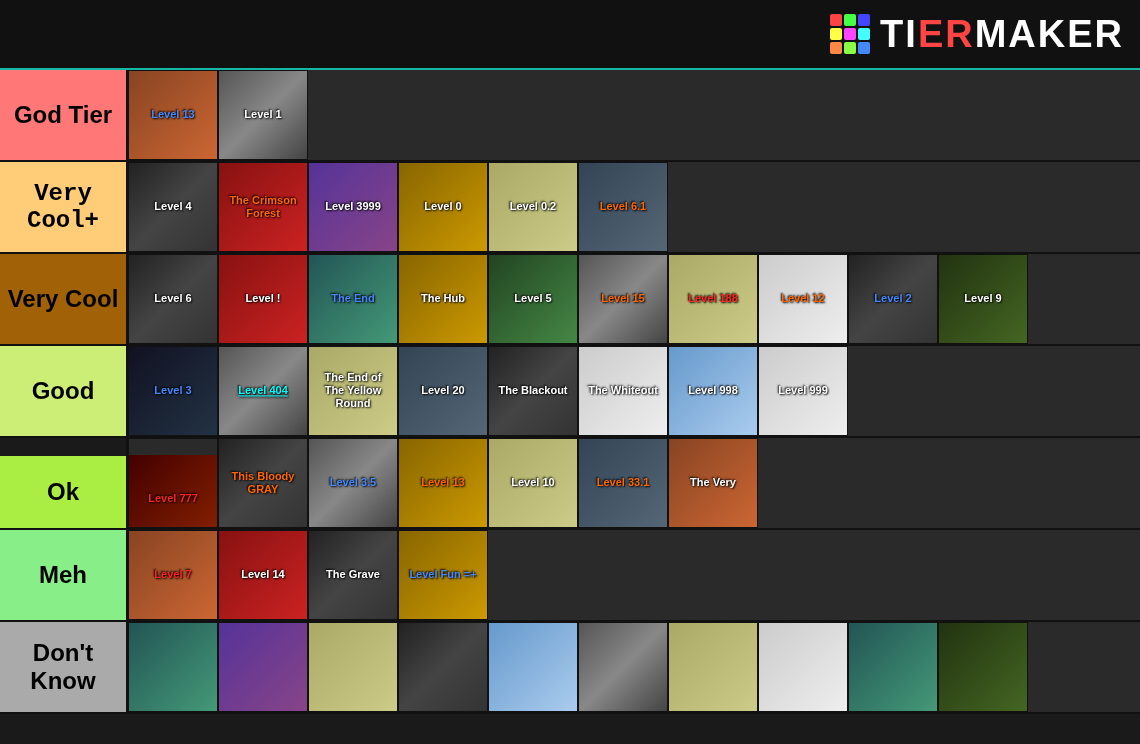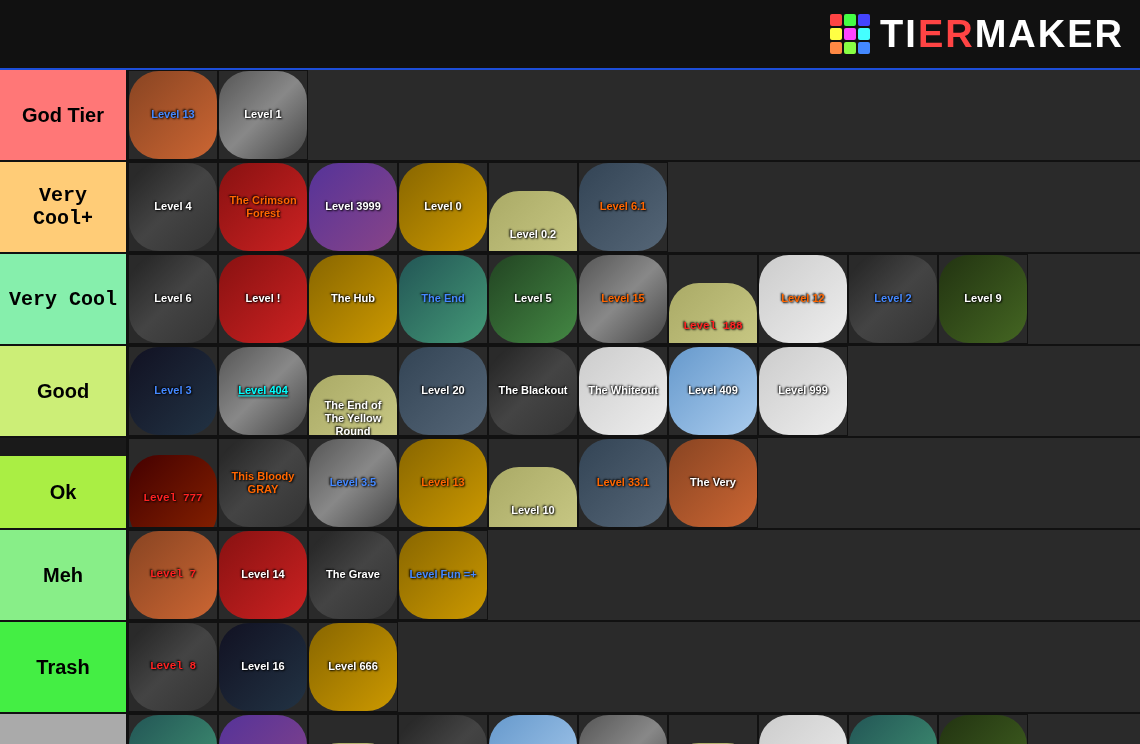--- a/index.html
+++ b/index.html
@@ -17,21 +17,21 @@
       display: flex;
       border-bottom: 2px solid #111;
       min-height: 92px;
     }
     .tier-label {
       width: 126px;
       min-width: 126px;
       display: flex;
       align-items: center;
       justify-content: center;
-      font-size: 20px;
+      font-size: 24px;
       font-weight: bold;
       color: #000;
       text-align: center;
       padding: 4px;
     }
     .tier-items {
       display: flex;
       flex-wrap: wrap;
       flex: 1;
       border-left: 2px solid #111;
@@ -45,77 +45,76 @@
       border: 1px solid #111;
       flex-shrink: 0;
     }
     .tier-item-bg {
       width: 100%;
       height: 100%;
       display: flex;
       align-items: center;
       justify-content: center;
       position: relative;
-      border-radius: 30px;
     }
     .tier-item-label {
       position: absolute;
       top: 50%;
       left: 50%;
       transform: translate(-50%, -50%);
       color: white;
       font-weight: bold;
       font-size: 11px;
       text-align: center;
       text-shadow: 1px 1px 2px #000, -1px -1px 2px #000;
       z-index: 2;
       width: 90%;
       line-height: 1.2;
     }
     .label-orange { color: #ff6600; }
-    .label-red { color: #ff2222; font-family: Liberation Mono, monospace; }
+    .label-red { color: #ff2222; }
     .label-blue { color: #4488ff; }
     .label-white { color: #ffffff; }
     .label-cyan { color: #00ffff; text-decoration: underline; }
     
     .god-tier { background: #ff7777; }
     .very-cool-plus { background: #ffcc77; font-family: Liberation Mono, monospace; }
-    .very-cool { background: #86efac; font-family: Liberation Mono, monospace; }
+    .very-cool { background: #a16207; }
     .good { background: #ccee77; }
     .ok { background: #aaee44; margin-top: 18px; }
     .meh { background: #88ee88; }
     .trash { background: #44ee44; }
     .dont-know { background: #aaaaaa; }
 
     
     .img-gray { background: linear-gradient(135deg, #555 0%, #888 50%, #444 100%); }
     .img-dark { background: linear-gradient(135deg, #222 0%, #444 50%, #333 100%); }
     .img-purple { background: linear-gradient(135deg, #553399 0%, #884488 100%); }
     .img-yellow { background: linear-gradient(135deg, #886600 0%, #cc9900 100%); }
     .img-green { background: linear-gradient(135deg, #224422 0%, #448844 100%); }
     .img-orange { background: linear-gradient(135deg, #884422 0%, #cc6633 100%); }
     .img-white { background: linear-gradient(135deg, #cccccc 0%, #eeeeee 100%); padding-left: 20px; }
     .img-red { background: linear-gradient(135deg, #881111 0%, #cc2222 100%); }
     .img-night { background: linear-gradient(135deg, #111122 0%, #223344 100%); }
-    .img-bright { background: linear-gradient(135deg, #aaaa66 0%, #cccc88 100%); margin-top: 28px; }
+    .img-bright { background: linear-gradient(135deg, #aaaa66 0%, #cccc88 100%); }
     .img-teal { background: linear-gradient(135deg, #225555 0%, #449977 100%); }
     .img-sky { background: linear-gradient(135deg, #6699cc 0%, #aaccee 100%); }
     .img-forest { background: linear-gradient(135deg, #223311 0%, #446622 100%); }
     .img-store { background: linear-gradient(135deg, #334455 0%, #556677 100%); }
     .img-neon { background: linear-gradient(135deg, #440000 0%, #882200 100%); margin-top: 16px; }
 
     
     .header {
       background: #111;
       display: flex;
       align-items: center;
       justify-content: flex-end;
       padding: 6px 16px;
       height: 70px;
-      border-bottom: 2px solid #1d4ed8;
+      border-bottom: 2px solid #14b8a6;
     }
     .logo {
       display: flex;
       align-items: center;
       gap: 10px;
     }
     .logo-grid {
       display: grid;
       grid-template-columns: repeat(3, 12px);
       grid-template-rows: repeat(3, 12px);
@@ -214,30 +213,30 @@
           <div class="tier-item-bg img-dark">
             <div class="tier-item-label label-white">Level 6</div>
           </div>
         </div>
         <div class="tier-item">
           <div class="tier-item-bg img-red">
             <div class="tier-item-label label-white">Level !</div>
           </div>
         </div>
         <div class="tier-item">
+          <div class="tier-item-bg img-teal">
+            <div class="tier-item-label label-blue">The End</div>
+          </div>
+        </div>
+        <div class="tier-item">
           <div class="tier-item-bg img-yellow">
             <div class="tier-item-label label-white">The Hub</div>
           </div>
         </div>
         <div class="tier-item">
-          <div class="tier-item-bg img-teal">
-            <div class="tier-item-label label-blue">The End</div>
-          </div>
-        </div>
-        <div class="tier-item">
           <div class="tier-item-bg img-green">
             <div class="tier-item-label label-white">Level 5</div>
           </div>
         </div>
         <div class="tier-item">
           <div class="tier-item-bg img-gray">
             <div class="tier-item-label label-orange">Level 15</div>
           </div>
         </div>
         <div class="tier-item">
@@ -290,21 +289,21 @@
             <div class="tier-item-label label-white">The Blackout</div>
           </div>
         </div>
         <div class="tier-item">
           <div class="tier-item-bg img-white">
             <div class="tier-item-label label-white">The Whiteout</div>
           </div>
         </div>
         <div class="tier-item">
           <div class="tier-item-bg img-sky">
-            <div class="tier-item-label label-white">Level 409</div>
+            <div class="tier-item-label label-white">Level 998</div>
           </div>
         </div>
         <div class="tier-item">
           <div class="tier-item-bg img-white">
             <div class="tier-item-label label-white">Level 999</div>
           </div>
         </div>
       </div>
     </div>
     <div class="tier-row">
@@ -361,40 +360,20 @@
           </div>
         </div>
         <div class="tier-item">
           <div class="tier-item-bg img-dark">
             <div class="tier-item-label label-white">The Grave</div>
           </div>
         </div>
         <div class="tier-item">
           <div class="tier-item-bg img-yellow">
             <div class="tier-item-label label-blue">Level Fun =+</div>
-          </div>
-        </div>
-      </div>
-    </div>
-    <div class="tier-row">
-      <div class="tier-label trash">Trash</div>
-      <div class="tier-items">
-        <div class="tier-item">
-          <div class="tier-item-bg img-dark">
-            <div class="tier-item-label label-red">Level 8</div>
-          </div>
-        </div>
-        <div class="tier-item">
-          <div class="tier-item-bg img-night">
-            <div class="tier-item-label label-white">Level 16</div>
-          </div>
-        </div>
-        <div class="tier-item">
-          <div class="tier-item-bg img-yellow">
-            <div class="tier-item-label label-white">Level 666</div>
           </div>
         </div>
       </div>
     </div>
     <div class="tier-row">
       <div class="tier-label dont-know">Don't Know</div>
       <div class="tier-items">
         <div class="tier-item">
           <div class="tier-item-bg img-teal"></div>
         </div>

